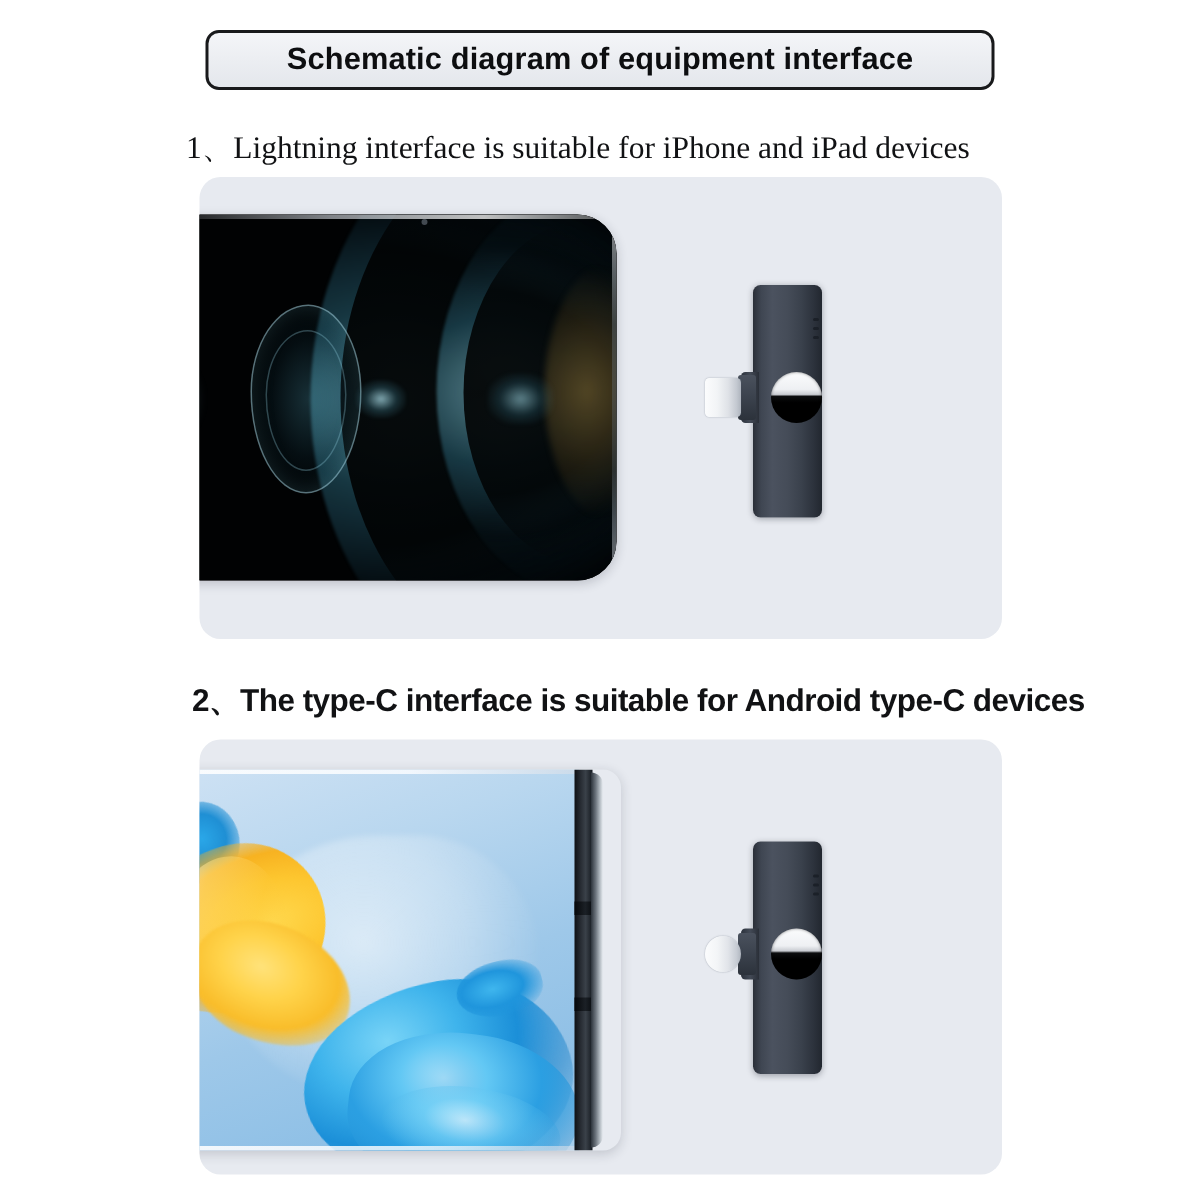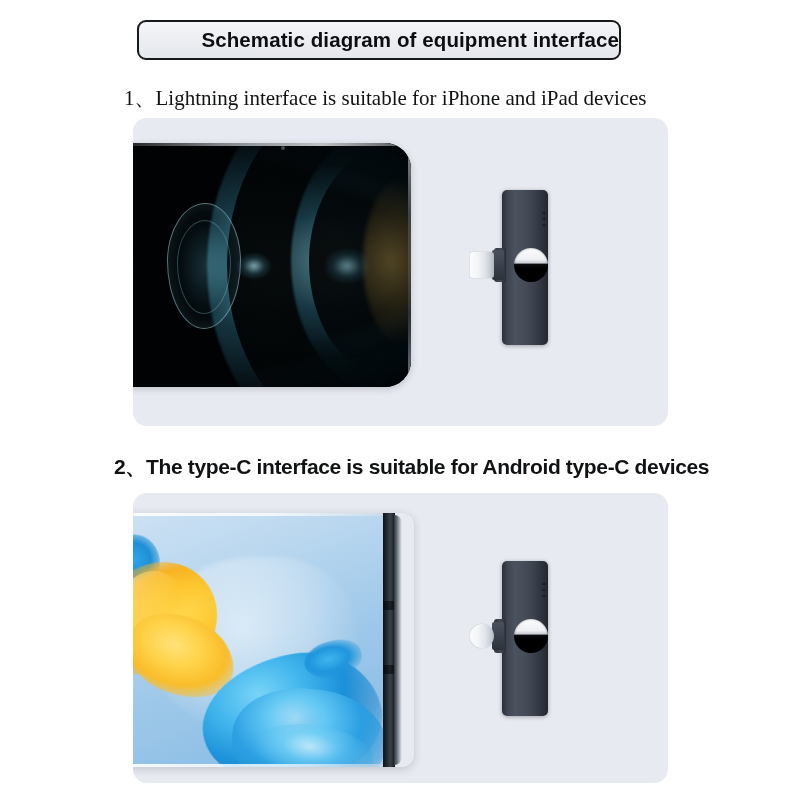--- a/index.html
+++ b/index.html
@@ -14,29 +14,29 @@
     overflow: hidden;
     font-family: "Liberation Sans", sans-serif;
     -webkit-font-smoothing: antialiased;
   }
 
   
   .title-box {
     position: absolute;
     left: 137px;
     top: 20px;
-    width: 484px;
+    width: 526px;
     height: 40px;
     box-sizing: border-box;
     border: 2px solid #18191b;
     border-radius: 9px;
     background: linear-gradient(180deg, #f4f5f8 0%, #eceef2 48%, #e4e7ec 100%);
     display: flex;
     align-items: center;
-    justify-content: flex-end;
+    justify-content: center;
   }
   .title-text {
     font-family: "Liberation Sans", sans-serif;
     font-size: 20.5px;
     font-weight: bold;
     color: #0d0e10;
     letter-spacing: 0.1px;
     white-space: nowrap;
   }
 
@@ -48,21 +48,21 @@
   }
   .caption-1 {
     left: 124px;
     top: 84px;
     font-family: "Liberation Serif", serif;
     font-size: 21px;
     font-weight: 400;
   }
   .caption-1 .num { letter-spacing: 0px; }
   .caption-2 {
-    left: 114px;
+    left: 128px;
     top: 453px;
     font-family: "Liberation Sans", sans-serif;
     font-size: 21px;
     font-weight: bold;
     letter-spacing: -0.35px;
   }
 
   
   .panel {
     position: absolute;

